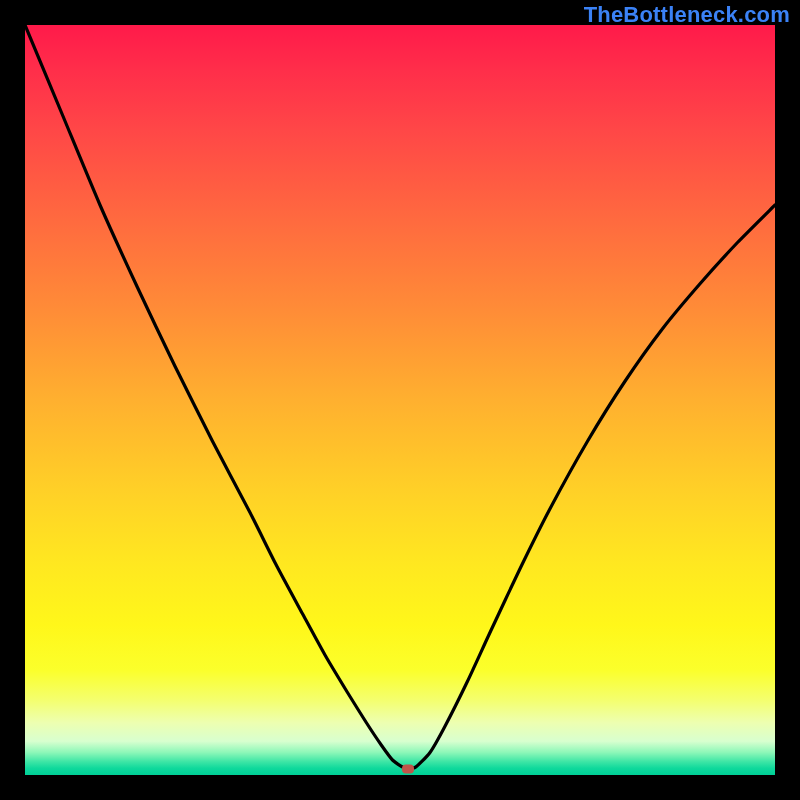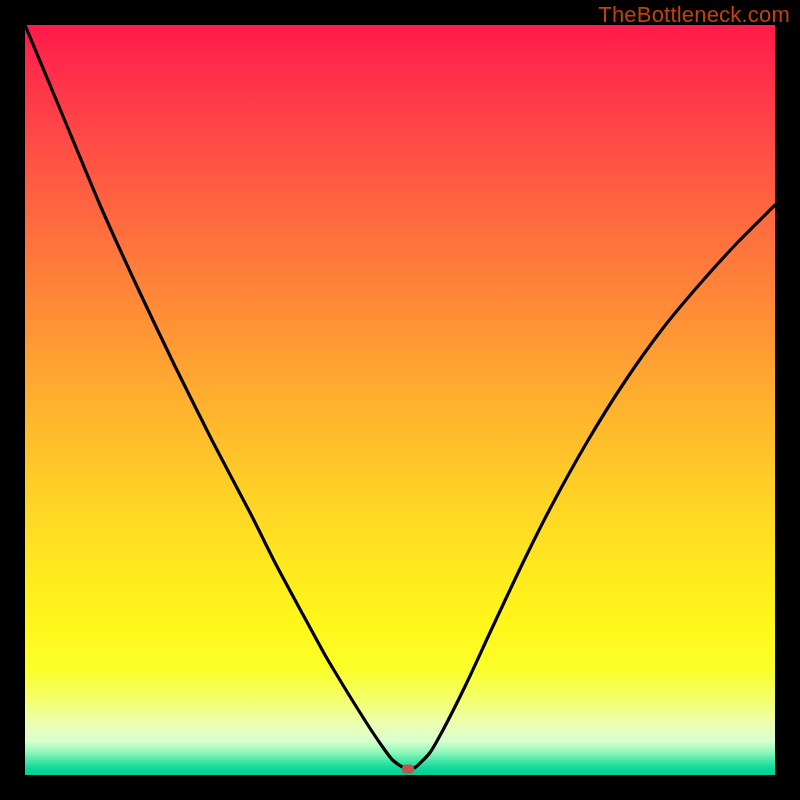--- a/index.html
+++ b/index.html
@@ -14,23 +14,23 @@
   .frame {
     position: relative;
     width: 800px;
     height: 800px;
     background: #000;
   }
   .watermark {
     position: absolute;
     top: 2px;
     right: 10px;
-    color: #c2410c;
+    color: #3b82f6;
     font-size: 22px;
-    font-weight: 400;
+    font-weight: 700;
     letter-spacing: 0.2px;
     user-select: none;
   }
   .plot {
     position: absolute;
     left: 25px;
     top: 25px;
     width: 750px;
     height: 750px;
   }

